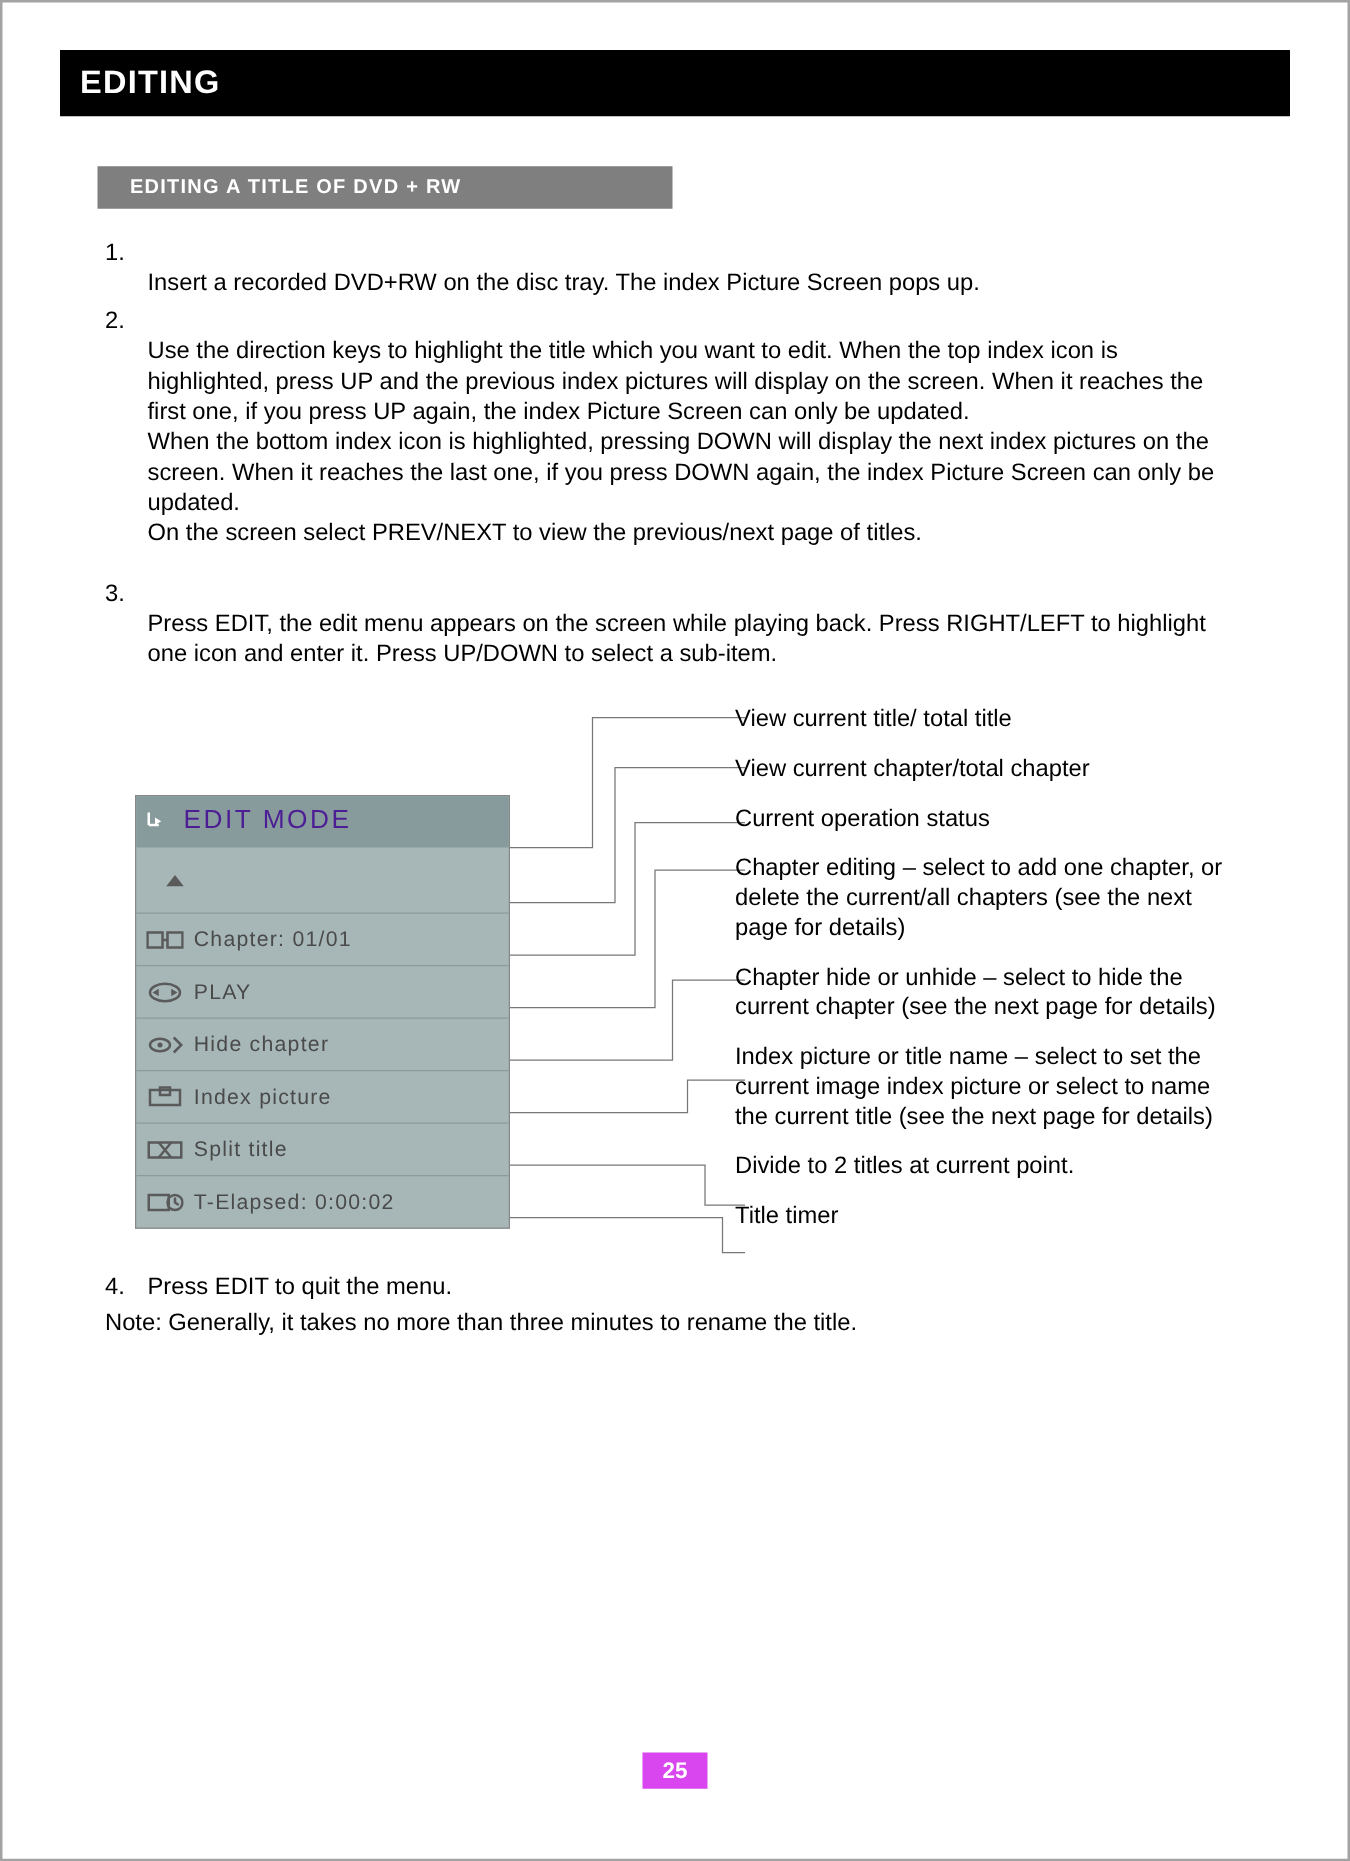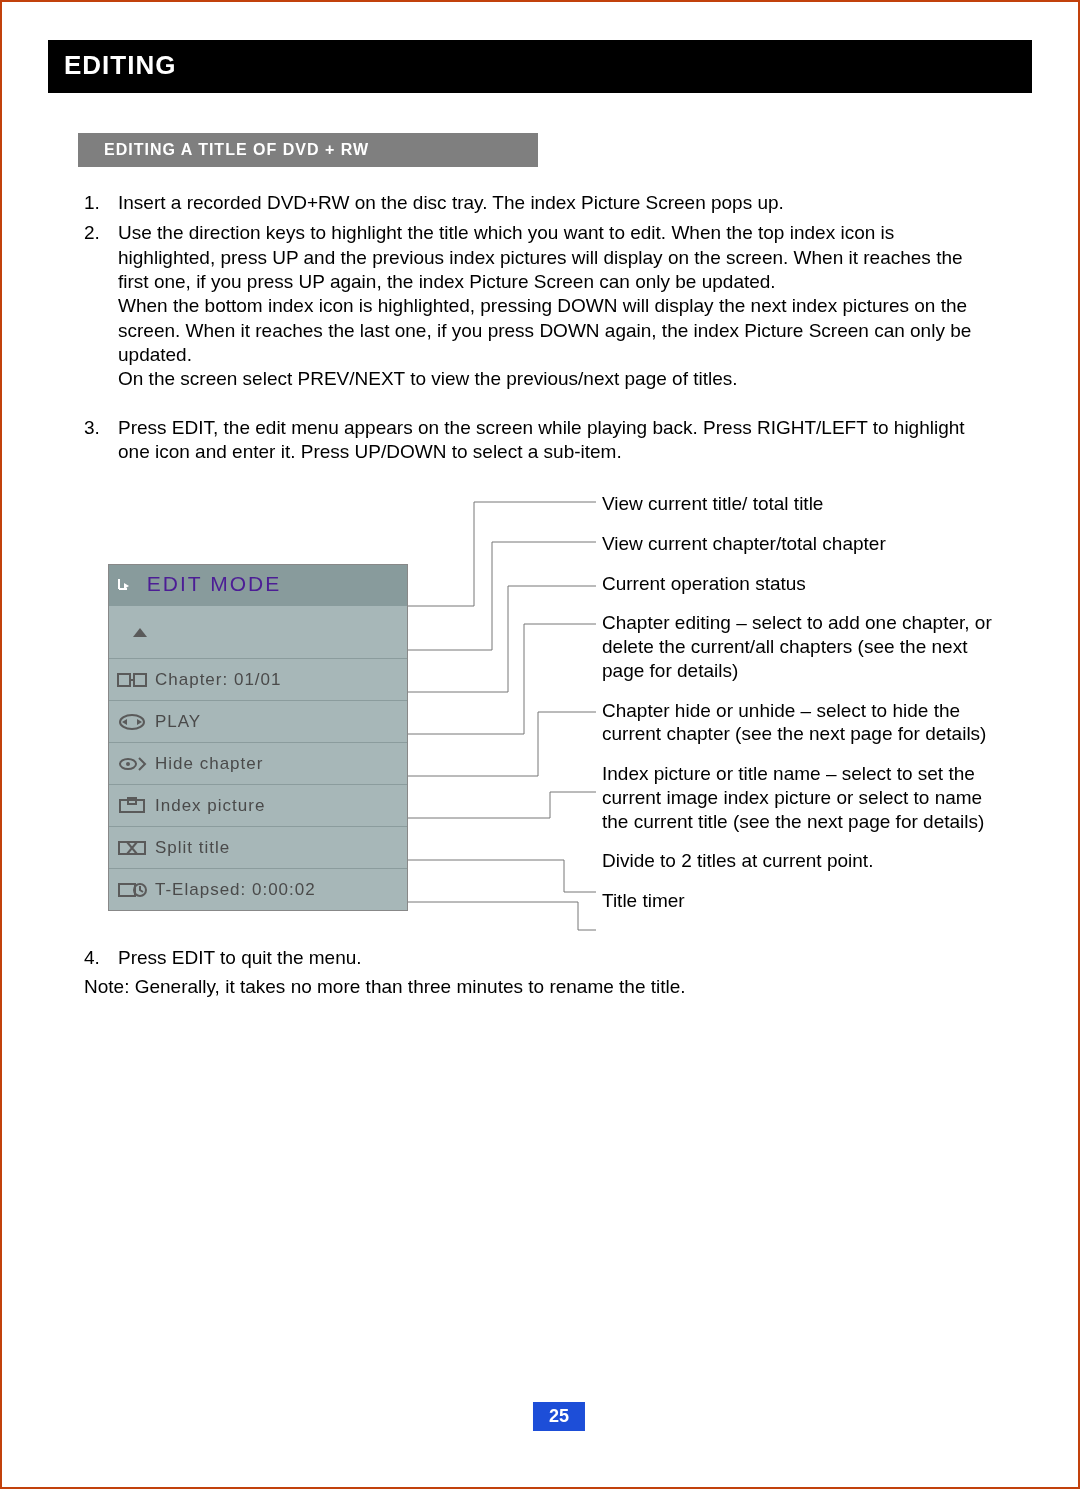--- a/index.html
+++ b/index.html
@@ -1,43 +1,43 @@
 <!DOCTYPE html>
 <html><head>
 <meta charset="utf-8">
 <style>
   html,body{margin:0;padding:0;background:#fff;font-family:Arial,Helvetica,sans-serif;color:#000;}
-  .page{width:1080px;height:1489px;position:relative;box-sizing:border-box;padding:38px 46px 0 46px;border:2px solid #c2410c;margin:0 auto;}
+  .page{width:1080px;height:1489px;position:relative;box-sizing:border-box;padding:38px 46px 0 46px;border:2px solid #a3a3a3;margin:0 auto;}
   .header-bar{background:#000;color:#fff;font-size:26px;font-weight:bold;letter-spacing:1px;padding:10px 16px 12px 16px;}
   .sub-bar{background:#7f7f7f;color:#fff;font-size:16px;font-weight:bold;letter-spacing:1px;padding:8px 26px;width:408px;margin:40px 0 0 30px;}
   .body-area{padding:24px 36px 0 36px;font-size:19px;line-height:1.28;}
   .num-list{list-style:none;padding:0;margin:0;}
   .num-list>li{display:flex;margin:0 0 6px 0;}
   .num-list .num{width:34px;flex:0 0 34px;text-align:left;}
-  .num-list .txt{flex:1;}
+  .num-list .txt{flex:1;margin-top:24px;}
   .spacer18{height:18px;}
   .diagram-wrap{position:relative;margin:28px 0 0 0;height:450px;}
   .edit-panel{position:absolute;left:24px;top:72px;width:298px;border:1px solid #888;background:#a7b7b8;font-size:17px;color:#4a4a4a;letter-spacing:1px;}
   .panel-title{background:#889b9c;color:#4c1d95;font-weight:normal;font-size:21px;letter-spacing:2px;padding:6px 8px 8px 8px;}
   .arrow-icon{display:inline-block;width:16px;margin-right:6px;}
   .panel-row{display:flex;align-items:center;border-top:1px solid #8b9c9d;height:41px;}
   .panel-row:first-of-type{border-top:none;}
   .panel-row .icon{width:46px;flex:0 0 46px;display:flex;align-items:center;justify-content:center;}
   .panel-row .icon svg{display:block;}
   .panel-row .label{flex:1;}
   .tri-up{width:0;height:0;border-left:7px solid transparent;border-right:7px solid transparent;border-bottom:9px solid #5a5a5a;margin:0 0 0 24px;}
   .title-row-wrap{border-top:none;}
   .title-inner{display:flex;flex-direction:column;width:100%;}
   .title-top{display:flex;align-items:center;height:30px;}
-  .right-col{position:absolute;left:518px;top:0;width:410px;font-size:19px;line-height:1.25;}
+  .right-col{position:absolute;left:504px;top:0;width:410px;font-size:19px;line-height:1.25;}
   .right-item{margin:0 0 16px 0;}
   svg.lines{position:absolute;left:0;top:0;pointer-events:none;}
   .after-diagram{font-size:19px;line-height:1.3;margin:4px 0 0 0;}
   .after-diagram .line{margin:0 0 4px 0;display:flex;}
-  .page-num{position:absolute;left:50%;bottom:56px;transform:translateX(-50%);background:#1d4ed8;color:#fff;font-weight:bold;font-size:18px;padding:4px 16px;margin-left:19px;}
+  .page-num{position:absolute;left:50%;bottom:56px;transform:translateX(-50%);background:#d946ef;color:#fff;font-weight:bold;font-size:18px;padding:4px 16px;}
 </style>
 </head>
 <body>
 
 <div class="page">
 
   <div class="header-bar">
     <span>EDITING</span>
   </div>
 

